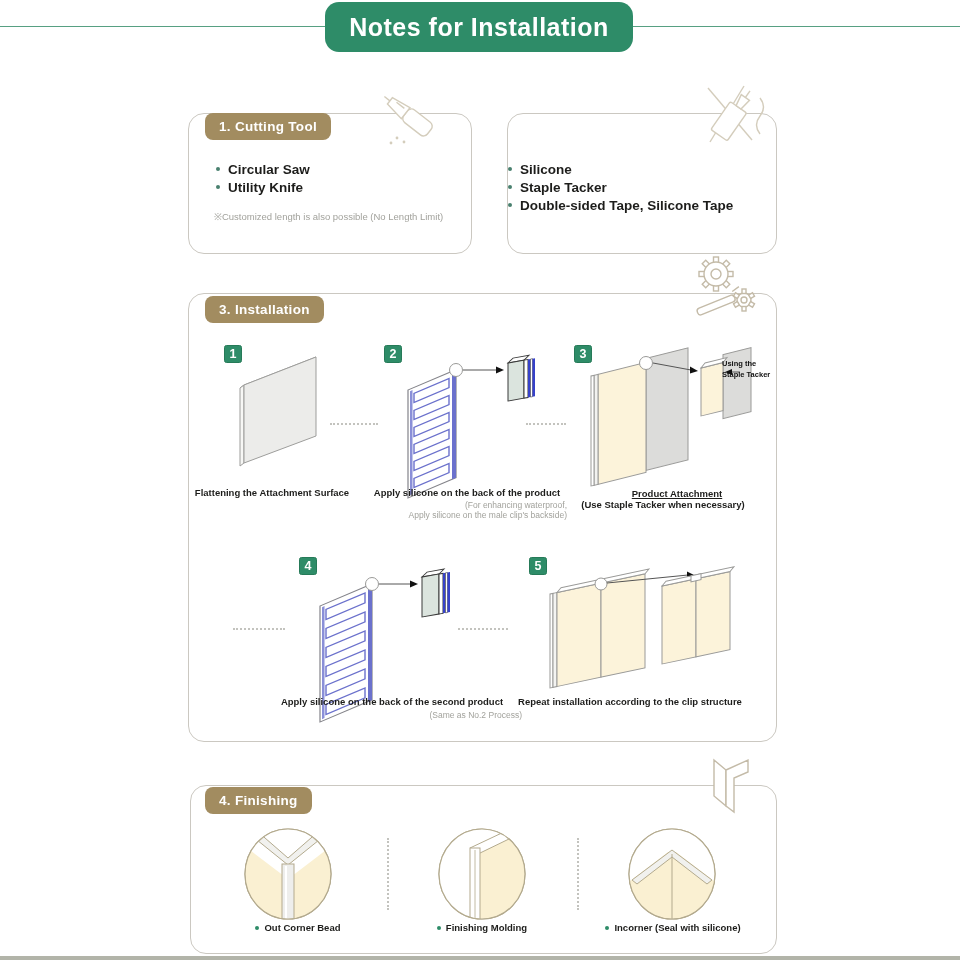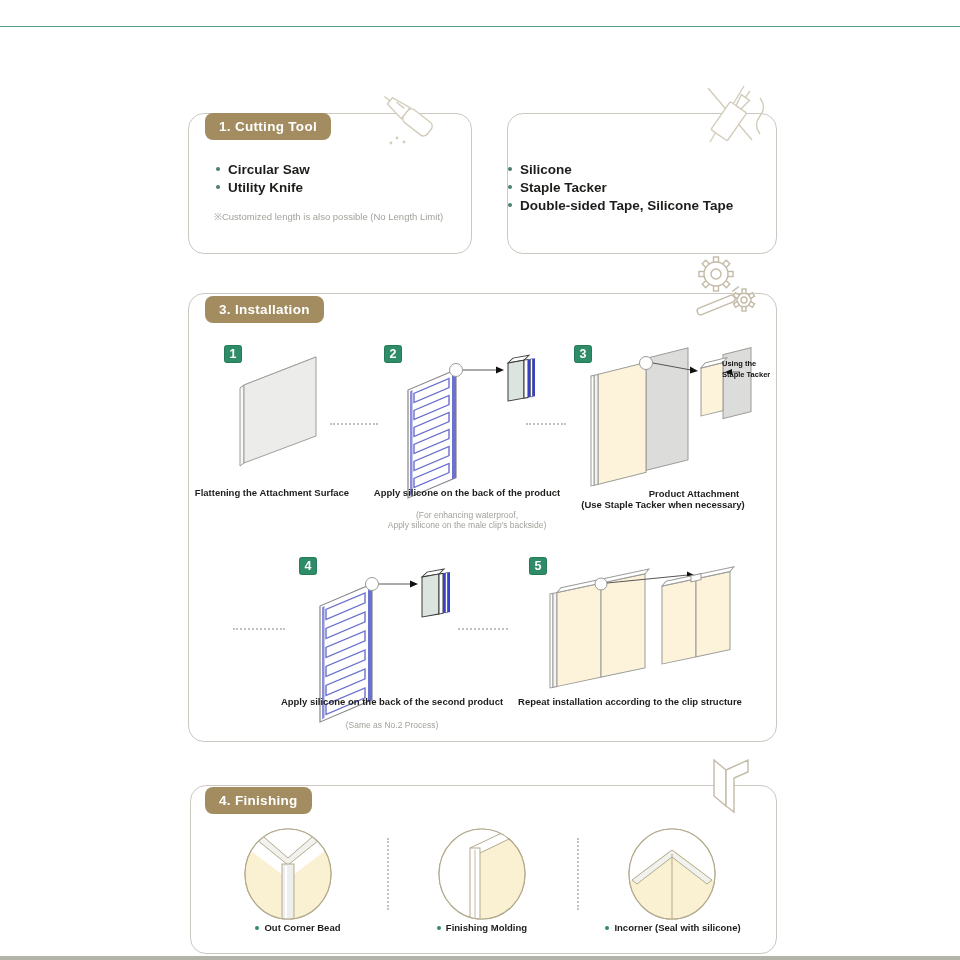--- a/index.html
+++ b/index.html
@@ -13,37 +13,40 @@
   .box-label{position:absolute;height:27px;line-height:27px;background:#a28c60;color:#fff;
              font-size:13.5px;font-weight:bold;padding:0 14px;border-radius:8px;letter-spacing:.3px;}
   .tool-item{display:flex;align-items:center;height:18px;font-size:13.5px;font-weight:bold;color:#1d1d1b;}
   .dot{width:4px;height:4px;border-radius:50%;background:#49806e;margin-right:8px;flex:0 0 auto;}
   .note{position:absolute;font-size:9.5px;color:#a2a29c;white-space:nowrap;}
   .badge{position:absolute;width:18px;height:18px;background:#2e8c68;border:1px solid #267a58;
          color:#fff;font-size:12.5px;font-weight:bold;display:flex;align-items:center;
          justify-content:center;border-radius:2.5px;box-sizing:border-box;}
   .caption{position:absolute;width:200px;font-size:9.5px;font-weight:bold;text-align:center;white-space:nowrap;}
   .caption.wide{width:260px;}
-  .subcaption{position:absolute;width:200px;font-size:8.5px;color:#a2a29c;text-align:center;white-space:nowrap;margin-top:10px;}
+  .subcaption{position:absolute;width:200px;font-size:8.5px;color:#a2a29c;text-align:right;white-space:nowrap;}
   .subcaption.wide{width:260px;}
   .dotted-h{position:absolute;border-top:2px dotted #c3c3be;}
   .dotted-v{position:absolute;border-left:2px dotted #c3c3be;}
   .annot{position:absolute;font-size:7.5px;font-weight:bold;color:#111;white-space:nowrap;}
   .fin-caption{position:absolute;width:200px;display:flex;align-items:center;justify-content:center;
                font-size:9.5px;font-weight:bold;white-space:nowrap;}
   .fin-caption .dot{background:#2e8c68;margin-right:5px;}
   .bottom-bar{position:absolute;left:0;top:956px;width:960px;height:4px;background:#b2b4a9;}
   svg{position:absolute;overflow:visible;}
 </style>
 </head>
 <body>
 
 <div id="canvas">
 
   <div class="hline"></div>
+  <div class="header-pill">
+    <span>Notes for Installation</span>
+  </div>
 
   <div class="box" style="left:188px;top:113px;width:282px;height:139px;"></div>
   <div class="box-label" style="left:205px;top:113px;">1. Cutting Tool</div>
   <svg style="left:370px;top:88px;" width="72" height="64" viewBox="0 0 72 64">
     <g transform="rotate(38 36 28)" fill="#fff" stroke="#d4cdbc" stroke-width="1.4">
       <rect x="34" y="18" width="30" height="16" rx="5"></rect>
       <polygon points="14,22 34,19 34,33 14,30"></polygon>
       <line x1="7" y1="26" x2="14" y2="26"></line>
       <line x1="20" y1="23" x2="30" y2="23"></line>
     </g>
@@ -228,21 +231,21 @@
 
   <div class="dotted-h" style="left:330px;top:423px;width:48px;"></div>
   <div class="dotted-h" style="left:526px;top:423px;width:40px;"></div>
   <div class="dotted-h" style="left:233px;top:628px;width:52px;"></div>
   <div class="dotted-h" style="left:458px;top:628px;width:50px;"></div>
 
   <div class="caption" style="left:172px;top:487px;">Flattening the Attachment Surface</div>
   <div class="caption" style="left:367px;top:487px;">Apply silicone on the back of the product</div>
   <div class="subcaption" style="left:367px;top:500px;">(For enhancing waterproof,</div>
   <div class="subcaption" style="left:367px;top:510px;">Apply silicone on the male clip's backside)</div>
-  <div class="caption" style="left:594px;top:488px;">Product Attachment</div>
+  <div class="caption" style="left:577px;top:488px;text-decoration:underline;">Product Attachment</div>
   <div class="caption" style="left:563px;top:499px;">(Use Staple Tacker when necessary)</div>
   <div class="caption wide" style="left:262px;top:696px;">Apply silicone on the back of the second product</div>
   <div class="subcaption wide" style="left:262px;top:710px;">(Same as No.2 Process)</div>
   <div class="caption wide" style="left:500px;top:696px;">Repeat installation according to the clip structure</div>
 
   <div class="box" style="left:190px;top:785px;width:585px;height:167px;"></div>
   <div class="box-label" style="left:205px;top:787px;">4. Finishing</div>
   <svg style="left:704px;top:756px;" width="54" height="60" viewBox="0 0 54 60">
     <g stroke="#c4bba8" stroke-width="1.4" fill="#fff">
       <polygon points="10,4 22,14 22,50 10,40"></polygon>

